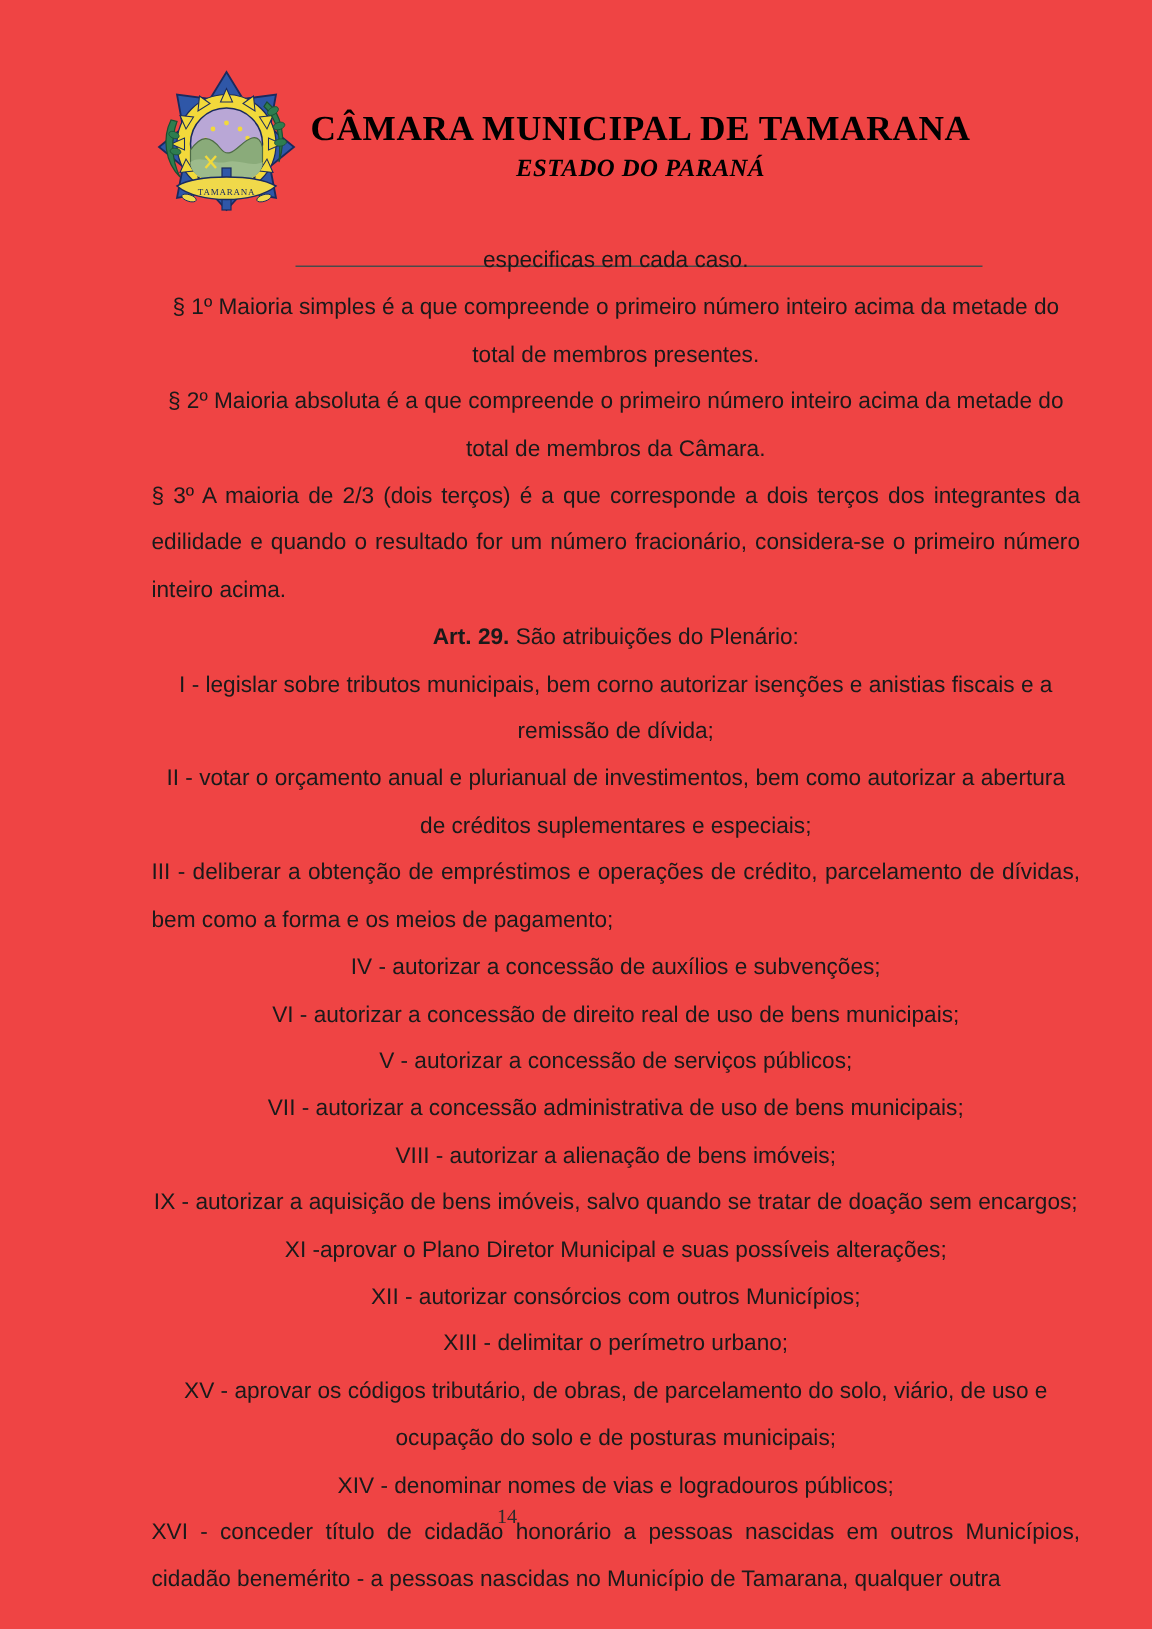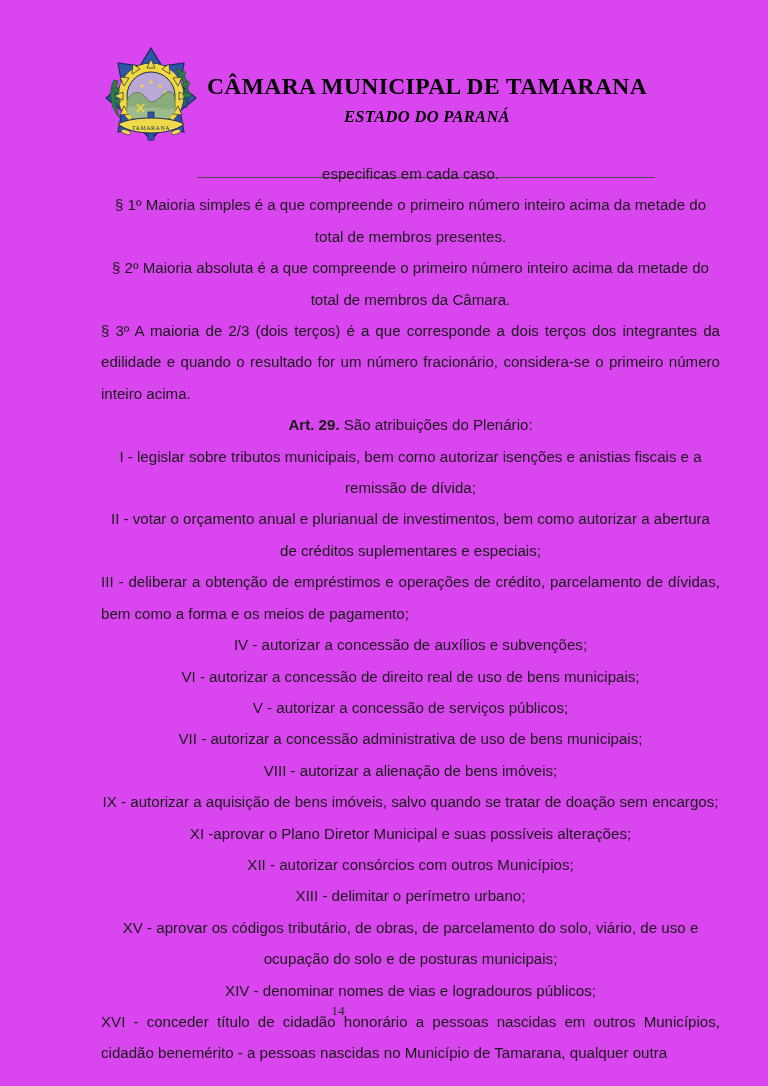--- a/index.html
+++ b/index.html
@@ -7,21 +7,21 @@
     padding: 0;
     background: #ffffff;
   }
   body {
     font-family: "Liberation Sans", sans-serif;
   }
   .page {
     position: relative;
     width: 768px;
     height: 1086px;
-    background: #d946ef;
+    background: #ef4444;
     overflow: hidden;
     box-sizing: border-box;
   }
 
   
   .doc-header {
     position: absolute;
     left: 0;
     top: 44px;
     width: 768px;
@@ -51,21 +51,21 @@
     white-space: nowrap;
   }
   .state-name {
     font-family: "Liberation Serif", serif;
     font-weight: bold;
     font-style: italic;
     font-size: 16.5px;
     letter-spacing: 0.3px;
     color: #000000;
     line-height: 1.2;
-    margin-top: 8px;
+    margin-top: 3px;
     white-space: nowrap;
   }
   .header-rule {
     position: absolute;
     left: 197px;
     top: 133px;
     width: 458px;
     height: 0;
     border-top: 1.6px solid #4a4a4a;
   }

